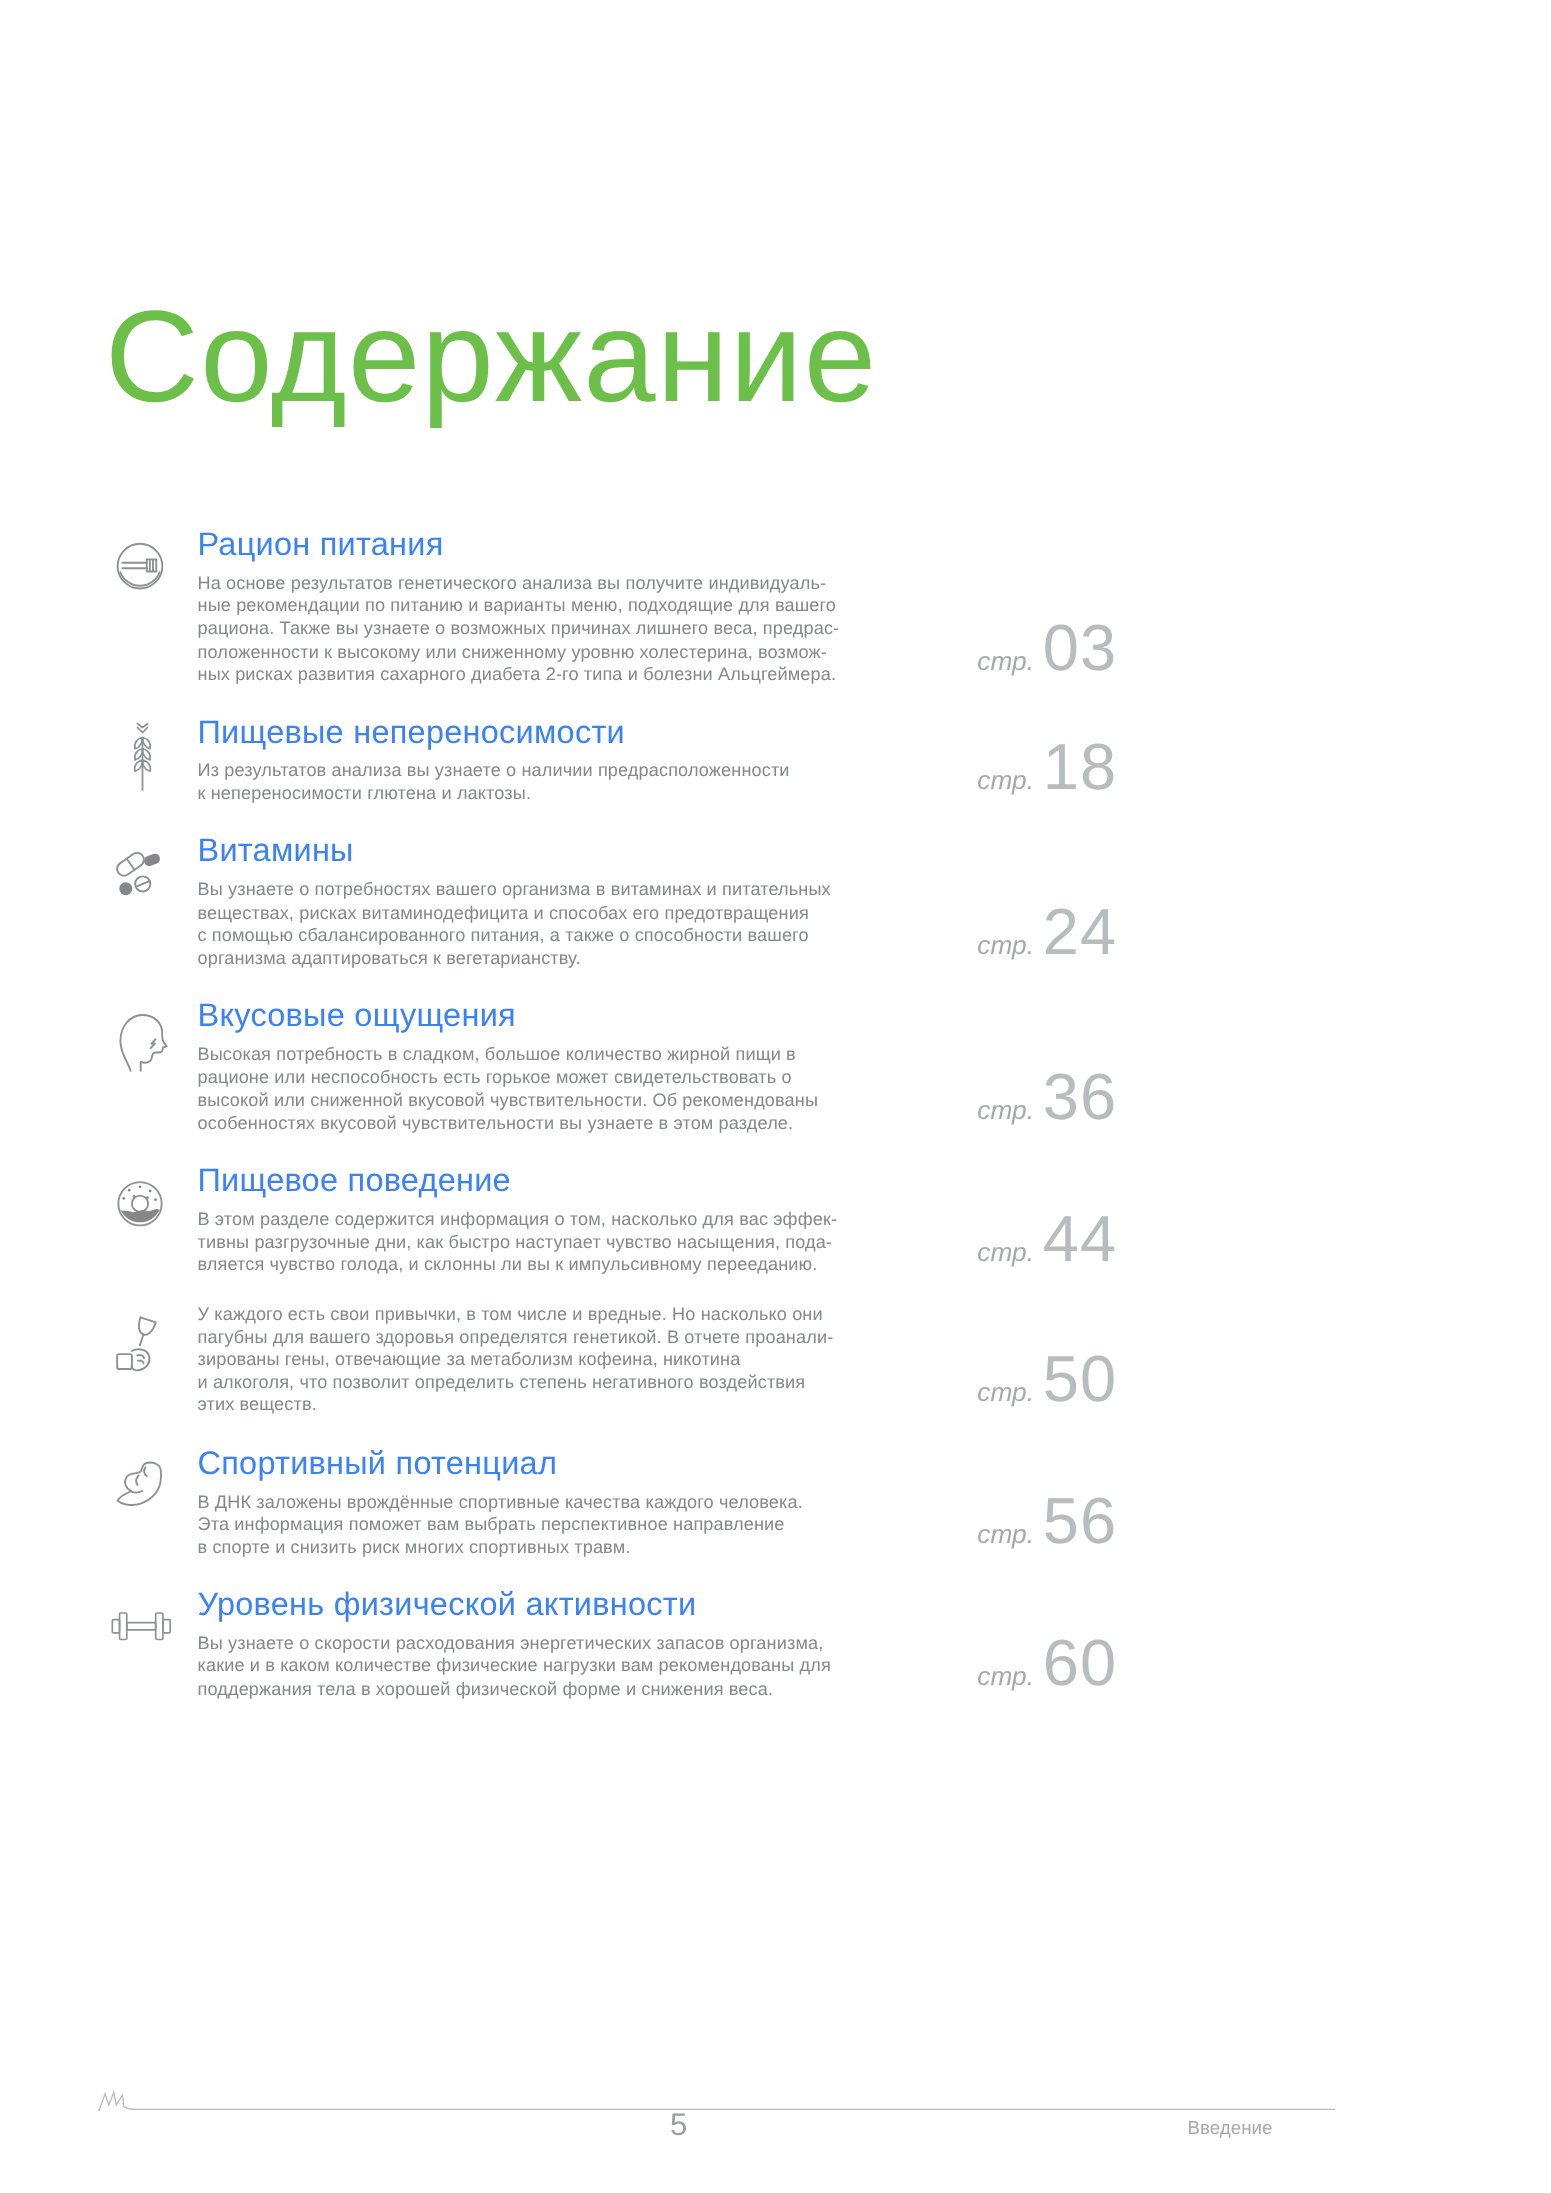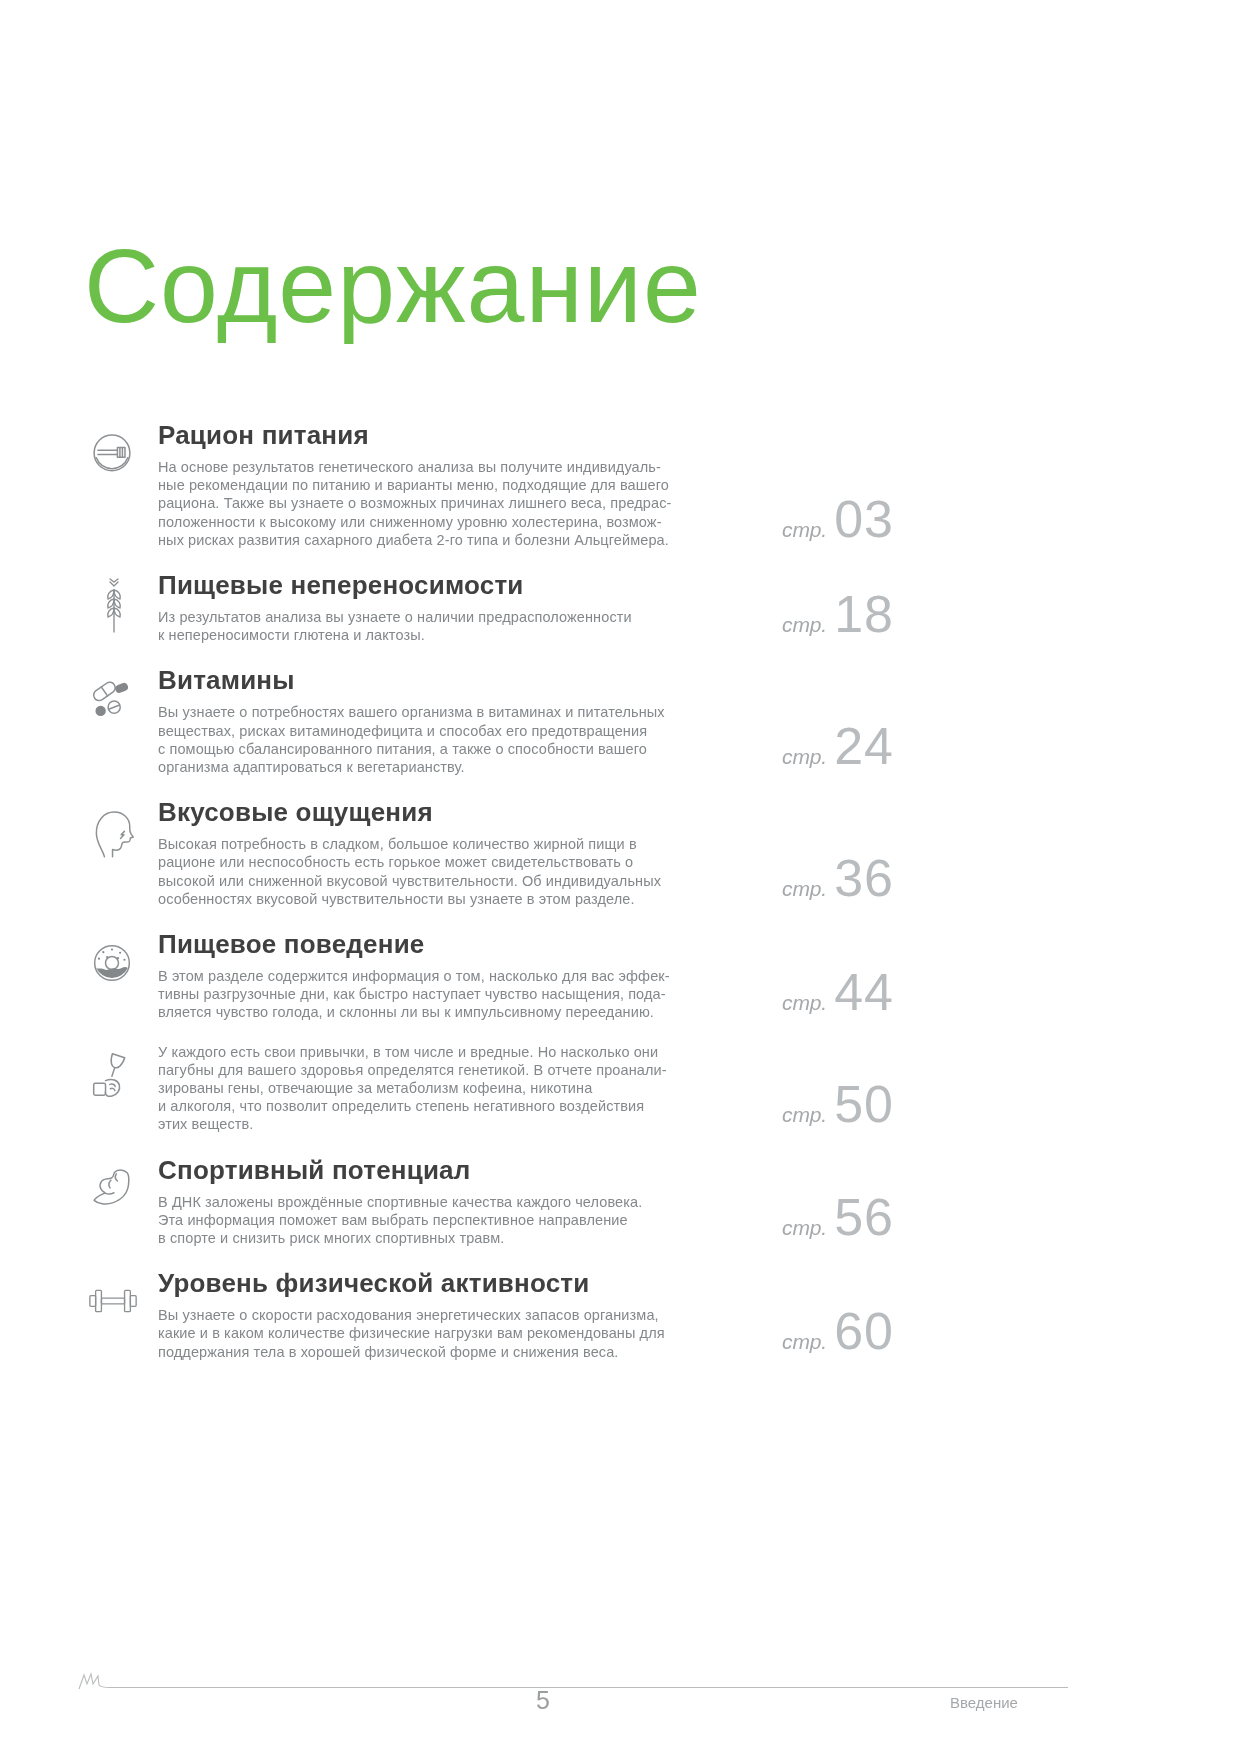--- a/index.html
+++ b/index.html
@@ -12,21 +12,21 @@
     position:absolute; left:84px; top:234px;
     font-size:104px; font-weight:300; letter-spacing:1px;
     color:#6cc04a; line-height:1;
   }
   .toc { position:absolute; left:86px; top:420px; width:808px; }
   .section { display:flex; align-items:flex-start; margin-bottom:21px; }
   .icon-cell { flex:0 0 72px; padding-top:8px; color:#8e9194; }
   .icon-cell svg { stroke:#8e9194; fill:none; stroke-width:1.4; stroke-linecap:round; stroke-linejoin:round; }
   .icon-cell .fillpart { fill:#85888b; stroke:none; }
   .body-cell { flex:0 0 468px; }
-  .sec-title { font-size:26px; font-weight:700; color:#404040; margin-bottom:7px; letter-spacing:.2px; }
+  .sec-title { font-size:26px; font-weight:400; color:#3b82f6; margin-bottom:7px; letter-spacing:.2px; }
   .sec-desc { font-size:14.5px; line-height:18.2px; color:#84888b; white-space:pre; letter-spacing:.1px; }
   .page-ref { margin-left:auto; align-self:flex-end; display:flex; align-items:baseline; gap:7px; padding-bottom:4px; }
   .page-ref .lbl { font-size:21px; color:#a6a9ab;font-style:italic; }
   .page-ref .num { font-size:52px; font-weight:300; color:#b9bcbe; letter-spacing:1px; line-height:1; }
   .footer-line { position:absolute; left:74px; top:1668px; }
   .footer-line svg { stroke:#babcbe; fill:none; stroke-width:1.1; }
   .footer-pagenum { position:absolute; left:536px; top:1686px; font-size:25px; color:#9b9ea1; }
   .footer-label { position:absolute; left:950px; top:1694px; width:115px; font-size:15px; color:#a5a8aa; }
   .footer-mark { position:absolute; left:1145px; top:1678px; }
   .footer-mark svg { stroke:#babcbe; fill:none; stroke-width:1.1; }
@@ -117,21 +117,21 @@
       <div class="icon-cell">
         <svg width="52" height="56" viewBox="0 0 48 52">
           <path d="M17 48 C15 41 10 36 9.5 27 C9 15 16.5 6.5 26 6.5 C34.5 6.5 40.5 12.5 40.5 20 C40.5 23 40 24.5 41.8 27 L43.8 29.8 L41 30.6 C41 33.4 40.4 34.4 37.8 34.4 C36.2 34.4 34.8 33.9 33.8 35 C32.7 36.2 33.3 38.6 31.8 40.4 C30.2 42.3 26.5 42 24.5 41.4 L24.5 48"></path>
           <path d="M35.5 24.5 l-3 3.2 h2.6 l-3.2 3.4"></path>
         </svg>
       </div>
       <div class="body-cell">
         <div class="sec-title">Вкусовые ощущения</div>
         <div class="sec-desc">Высокая потребность в сладком, большое количество жирной пищи в
 рационе или неспособность есть горькое может свидетельствовать о
-высокой или сниженной вкусовой чувствительности. Об индивидуальных
+высокой или сниженной вкусовой чувствительности. Об рекомендованы
 особенностях вкусовой чувствительности вы узнаете в этом разделе.</div>
       </div>
       <div class="page-ref">
         <span class="lbl">стр.</span>
         <span class="num">36</span>
       </div>
     </div>
 
     <div class="section">
       <div class="icon-cell">

